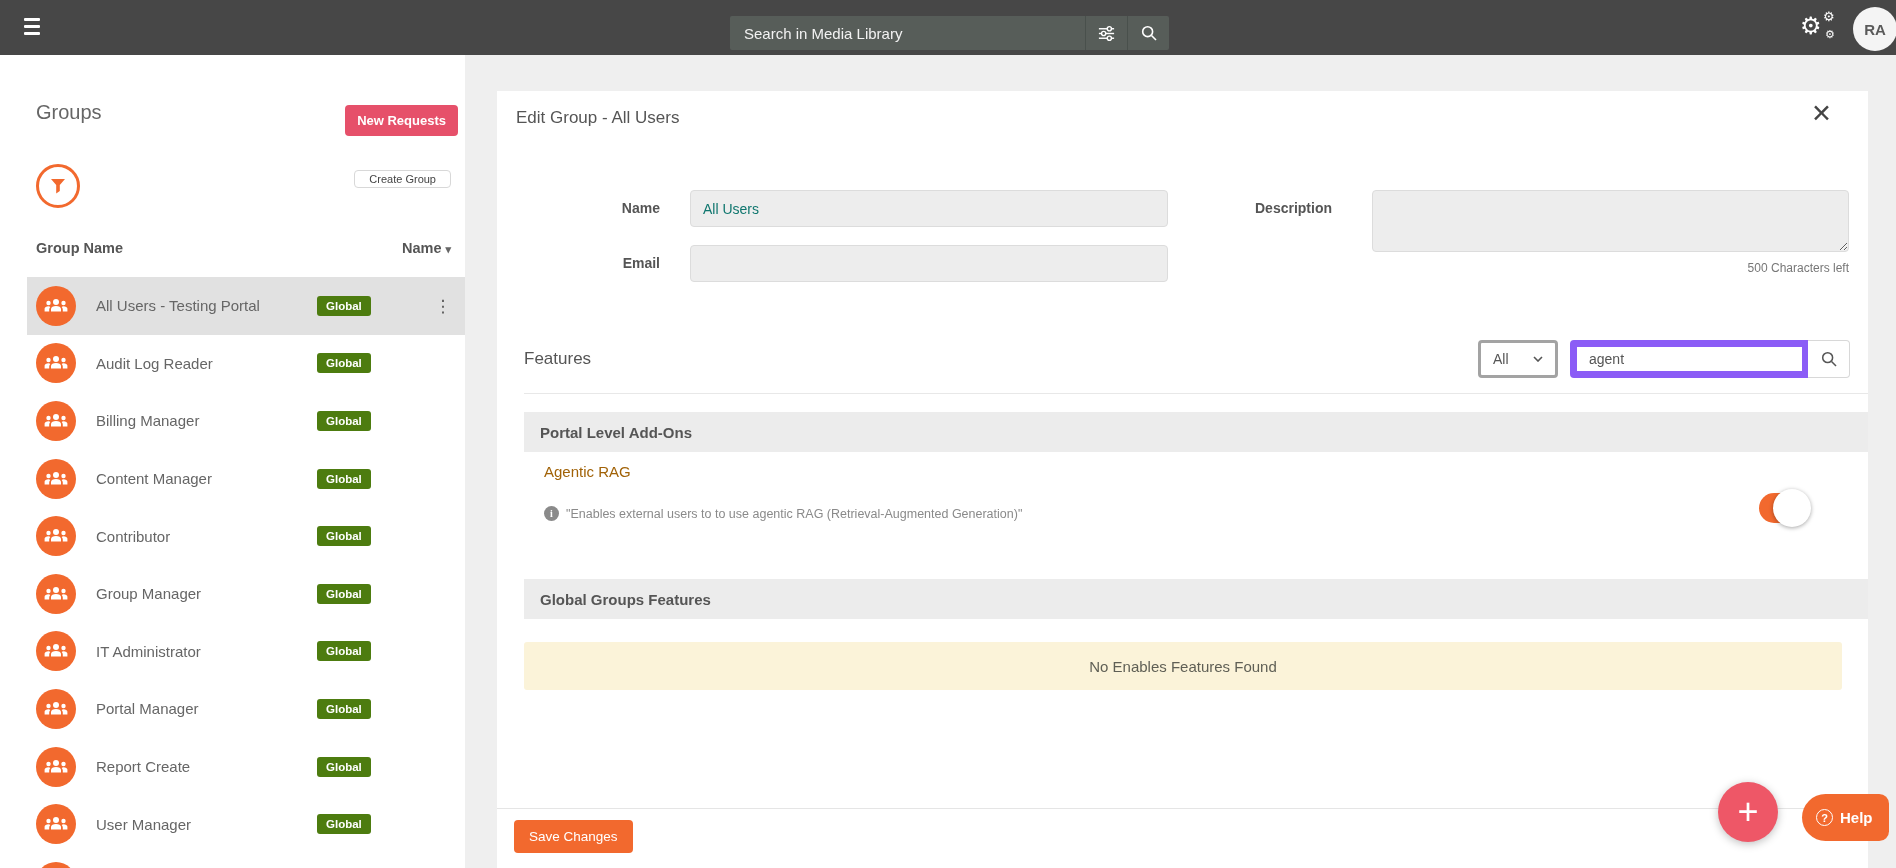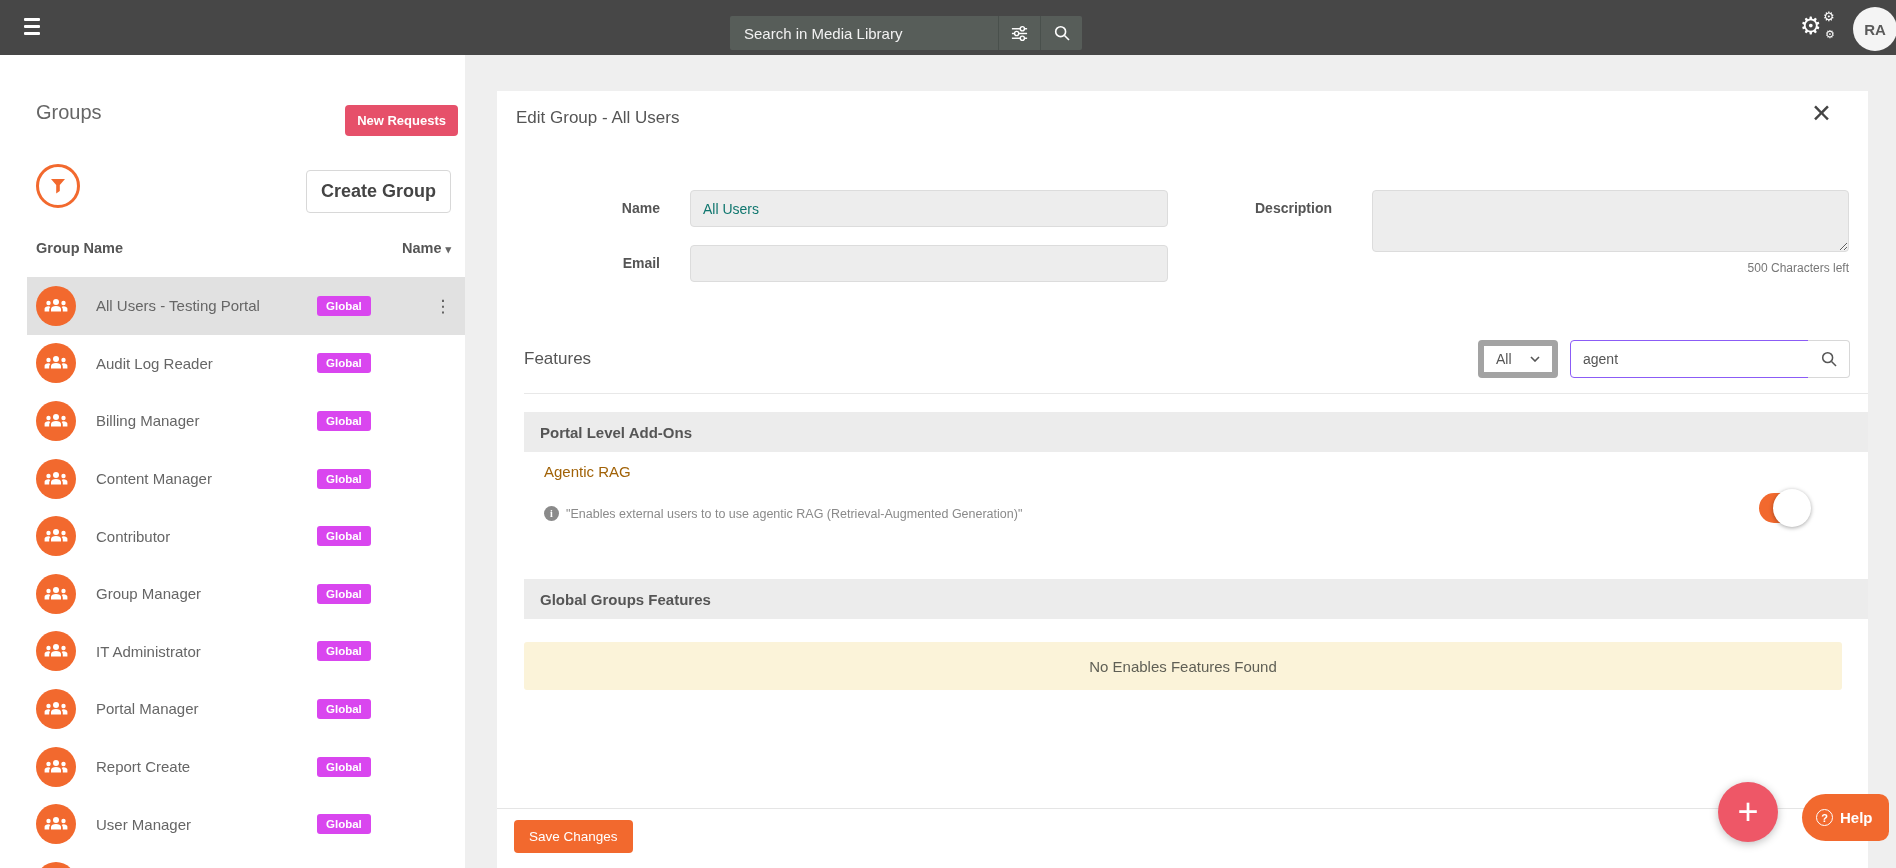--- a/index.html
+++ b/index.html
@@ -4,68 +4,68 @@
 <style>
   * { margin:0; padding:0; box-sizing:border-box; }
   html,body { width:1896px; height:868px; overflow:hidden; }
   body { font-family:"Liberation Sans", sans-serif; background:#efefef; }
   .stage { position:relative; width:1896px; height:868px; }
 
   
   .topbar { position:absolute; left:0; top:0; width:1896px; height:55px; background:#474747; z-index:30; }
   .hamburger { position:absolute; left:24px; top:18px; width:22px; height:19px; cursor:pointer; }
   .hamburger span { display:block; width:16px; height:3px; background:#fff; margin-bottom:4px; border-radius:1px; }
-  .search-wrap { position:absolute; left:730px; top:16px; width:352px; height:34px; background:#575d59; border-radius:2px; display:flex; align-items:stretch; }
+  .search-wrap { position:absolute; left:730px; top:16px; width:439px; height:34px; background:#575d59; border-radius:2px; display:flex; align-items:stretch; }
   .search-wrap input { flex:1; background:transparent; border:none; outline:none; color:#fff; font-size:15px; padding:0 0 0 14px; font-family:"Liberation Sans", sans-serif; }
   .search-wrap input::placeholder { color:#f2f2f2; opacity:1; }
   .sdiv { width:1px; background:#49504c; }
   .sw-icon { width:41px; display:flex; align-items:center; justify-content:center; cursor:pointer; }
   .gears { position:absolute; left:1800px; top:8px; width:44px; height:40px; color:#fff; cursor:pointer; }
   .gears .g1 { position:absolute; left:0; top:6px; font-size:24px; line-height:24px; }
   .gears .g2 { position:absolute; left:23px; top:2px; font-size:13px; line-height:13px; }
   .gears .g3 { position:absolute; left:25px; top:21px; font-size:11px; line-height:11px; }
   .avatar { position:absolute; left:1853px; top:7px; width:44px; height:44px; border-radius:50%; background:#f4f4f4; color:#5a5a5a; font-weight:bold; font-size:15px; display:flex; align-items:center; justify-content:center; cursor:pointer; }
 
   
   .sidebar { position:absolute; left:0; top:55px; width:465px; height:813px; background:#fff; overflow:hidden; z-index:10; }
   .groups-title { position:absolute; left:36px; top:46px; font-size:20px; color:#666; }
   .new-requests { position:absolute; right:7px; top:50px; background:#e6506a; color:#fff; font-size:13px; font-weight:bold; padding:8px 12px; border-radius:4px; border:none; cursor:pointer; font-family:"Liberation Sans", sans-serif;margin-left:35px; }
   .filter-circle { position:absolute; left:36px; top:109px; width:44px; height:44px; border:3px solid #f2692e; border-radius:50%; display:flex; align-items:center; justify-content:center; cursor:pointer; background:#fff; }
-  .create-group { position:absolute; right:14px; top:115px; background:#fff; border:1px solid #d8d8d8; border-radius:4px; padding:10px 14px; font-size:18px; font-weight:bold; color:#444; cursor:pointer; font-family:"Liberation Sans", sans-serif; }
+  .create-group { position:absolute; right:14px; top:115px; background:#fff; border:1px solid #d8d8d8; border-radius:4px; padding:2px 14px; font-size:11px; font-weight:normal; color:#444; cursor:pointer; font-family:"Liberation Sans", sans-serif; }
   .list-header { position:absolute; left:36px; right:14px; top:185px; display:flex; justify-content:space-between; align-items:flex-end; }
   .col-groupname { font-size:14.5px; font-weight:bold; color:#555; }
   .col-sort { font-size:14.5px; font-weight:bold; color:#555; cursor:pointer; }
   .col-sort .arrow { font-size:11px; color:#666; margin-left:4px; }
   .rows { position:absolute; left:27px; right:0; top:222px; }
   .row { position:relative; height:57.6px; display:flex; align-items:center; cursor:pointer; }
   .row.selected { background:#e1e1e1; }
   .gicon { width:40px; height:40px; border-radius:50%; background:#f2692e; margin-left:9px; display:flex; align-items:center; justify-content:center; flex:none; }
   .gname { margin-left:20px; font-size:15px; color:#666; white-space:nowrap;text-align:right; }
-  .gbadge { position:absolute; left:290px; top:50%; transform:translateY(-50%); background:#d946ef; color:#fff; font-size:11.5px; font-weight:bold; padding:4px 9px; border-radius:3px; }
+  .gbadge { position:absolute; left:290px; top:50%; transform:translateY(-50%); background:#4d7c0f; color:#fff; font-size:11.5px; font-weight:bold; padding:4px 9px; border-radius:3px; }
   .kebab { position:absolute; left:404px; top:50%; transform:translateY(-50%); font-size:17px; color:#555; width:24px; text-align:center; cursor:pointer; letter-spacing:0; }
 
   
   .main { position:absolute; left:465px; top:55px; width:1431px; height:813px; background:#efefef; }
   .panel { position:absolute; left:32px; top:36px; width:1371px; height:826px; background:#fff; }
   .panel-title { position:absolute; left:19px; top:17px; font-size:17px; color:#555; }
   .close-btn { position:absolute; left:1314px; top:8px; font-size:25px; color:#444; cursor:pointer; line-height:28px; }
 
   .fld-label { position:absolute; font-size:14px; font-weight:bold; color:#555; }
   .lbl-name { left:60px; width:103px; top:109px; text-align:right; }
   .lbl-email { left:60px; width:103px; top:164px; text-align:right; }
   .lbl-desc { left:758px; top:109px; }
   .txt-input { position:absolute; left:193px; width:478px; height:37px; background:#ededed; border:1px solid #dcdcdc; border-radius:4px; padding:0 12px; font-size:14px; color:#0f766e; font-family:"Liberation Sans", sans-serif; outline:none; }
   .inp-name { top:99px; }
   .inp-email { top:154px; }
   .desc-area { position:absolute; left:875px; top:99px; width:477px; height:62px; background:#ededed; border:1px solid #dcdcdc; border-radius:4px; resize:both; font-family:"Liberation Sans", sans-serif; font-size:14px; color:#666; padding:6px 10px; outline:none; }
   .chars-left { position:absolute; left:875px; top:170px; width:477px; text-align:right; font-size:12px; color:#777; }
 
   .features-title { position:absolute; left:27px; top:258px; font-size:17px; color:#555; }
-  .feat-filter { position:absolute; left:981px; top:249px; width:80px; height:38px; border:6px solid #a3a3a3; border-radius:4px; background:#fff; display:flex; align-items:center; justify-content:space-between; padding:0 12px; font-size:14px; color:#555; cursor:pointer; }
-  .feat-search { position:absolute; left:1073px; top:249px; width:239px; height:38px; border:1px solid #8b5cf6; border-radius:4px 0 0 4px; padding:0 12px; font-size:14px; color:#555; font-family:"Liberation Sans", sans-serif; outline:none; background:#fff; }
+  .feat-filter { position:absolute; left:981px; top:249px; width:80px; height:38px; border:3px solid #a3a3a3; border-radius:4px; background:#fff; display:flex; align-items:center; justify-content:space-between; padding:0 12px; font-size:14px; color:#555; cursor:pointer; }
+  .feat-search { position:absolute; left:1073px; top:249px; width:239px; height:38px; border:7px solid #8b5cf6; border-radius:4px 0 0 4px; padding:0 12px; font-size:14px; color:#555; font-family:"Liberation Sans", sans-serif; outline:none; background:#fff; }
   .feat-search-btn { position:absolute; left:1311px; top:249px; width:42px; height:38px; border:1px solid #d8d8d8; border-left:none; border-radius:0 4px 4px 0; background:#fff; display:flex; align-items:center; justify-content:center; cursor:pointer; }
 
   .divider-top { position:absolute; left:27px; width:1344px; top:302px; height:1px; background:#e8e8e8; }
   .section-bar { position:absolute; left:27px; width:1344px; height:40px; background:#ececec; display:flex; align-items:center; padding-left:16px; font-size:15px; font-weight:bold; color:#555; }
   .bar1 { top:321px; }
   .bar2 { top:488px; }
   .item-name { position:absolute; left:47px; top:372px; font-size:15px; color:#a16207; }
   .item-info { position:absolute; left:47px; top:415px; display:flex; align-items:center; gap:7px; }
   .info-circ { width:15px; height:15px; border-radius:50%; background:#8a8a8a; color:#fff; font-size:10px; font-weight:bold; display:flex; align-items:center; justify-content:center; font-family:"Liberation Serif", serif; flex:none; }
   .item-desc { font-size:12.5px; color:#8a8a8a; }

